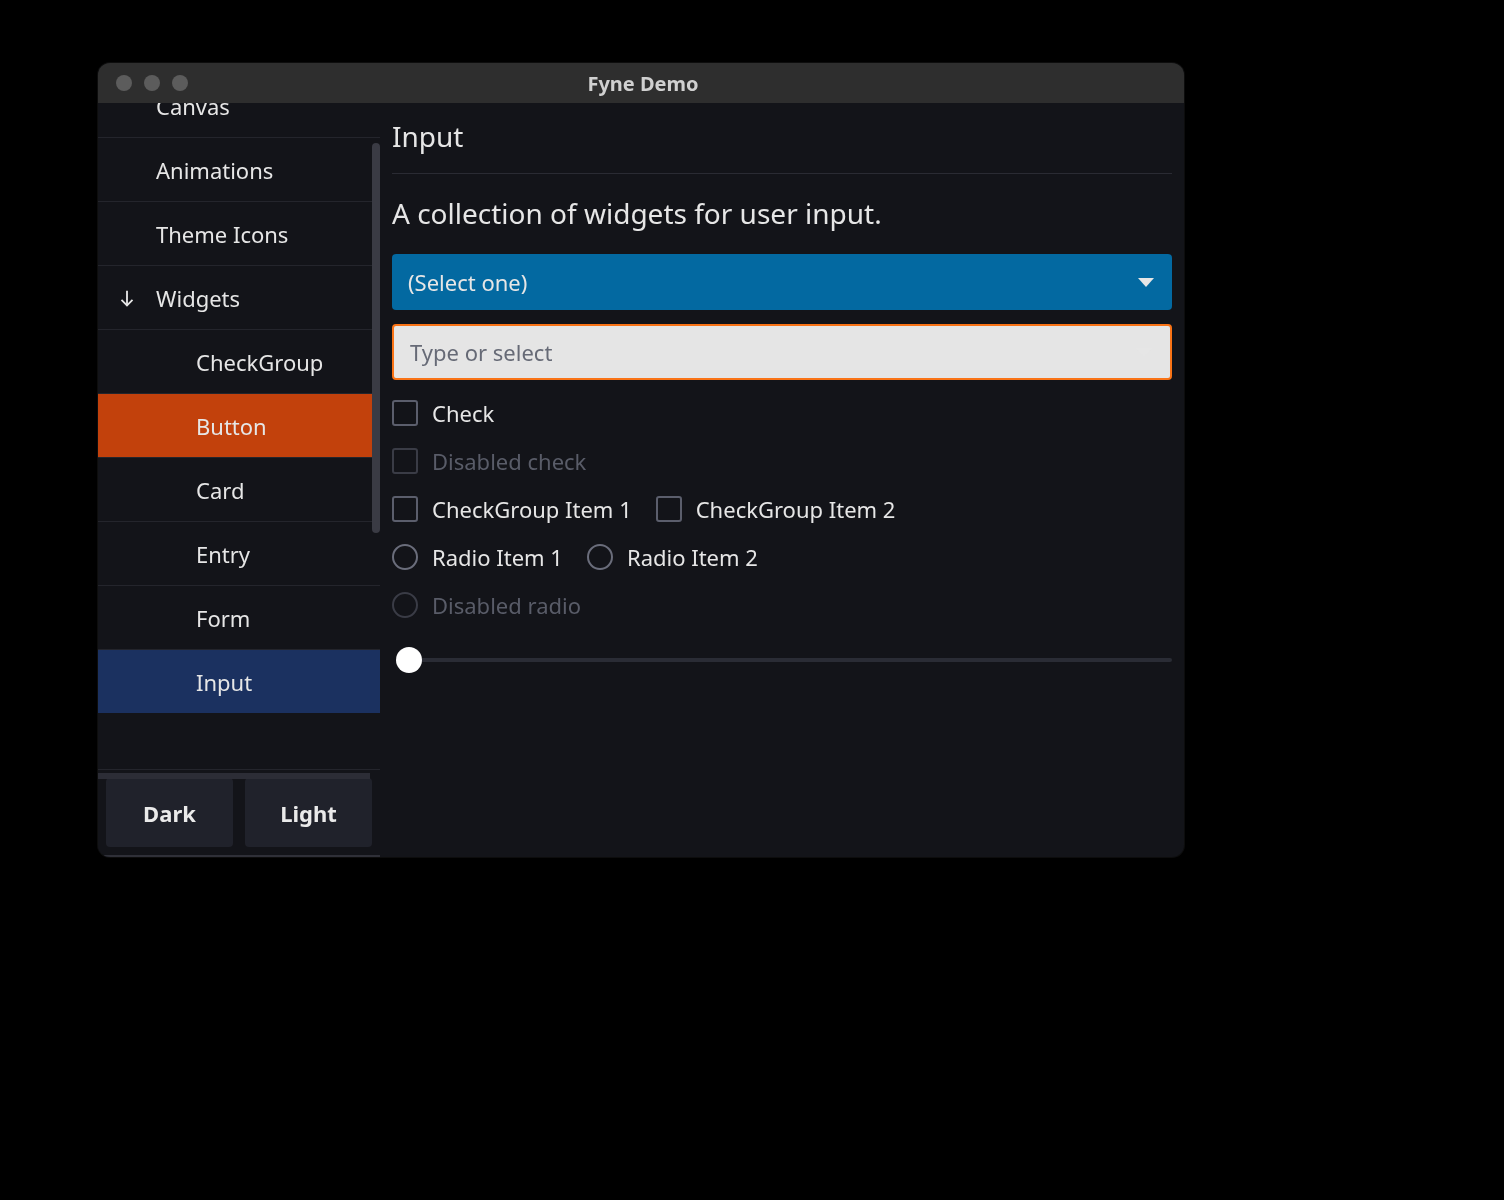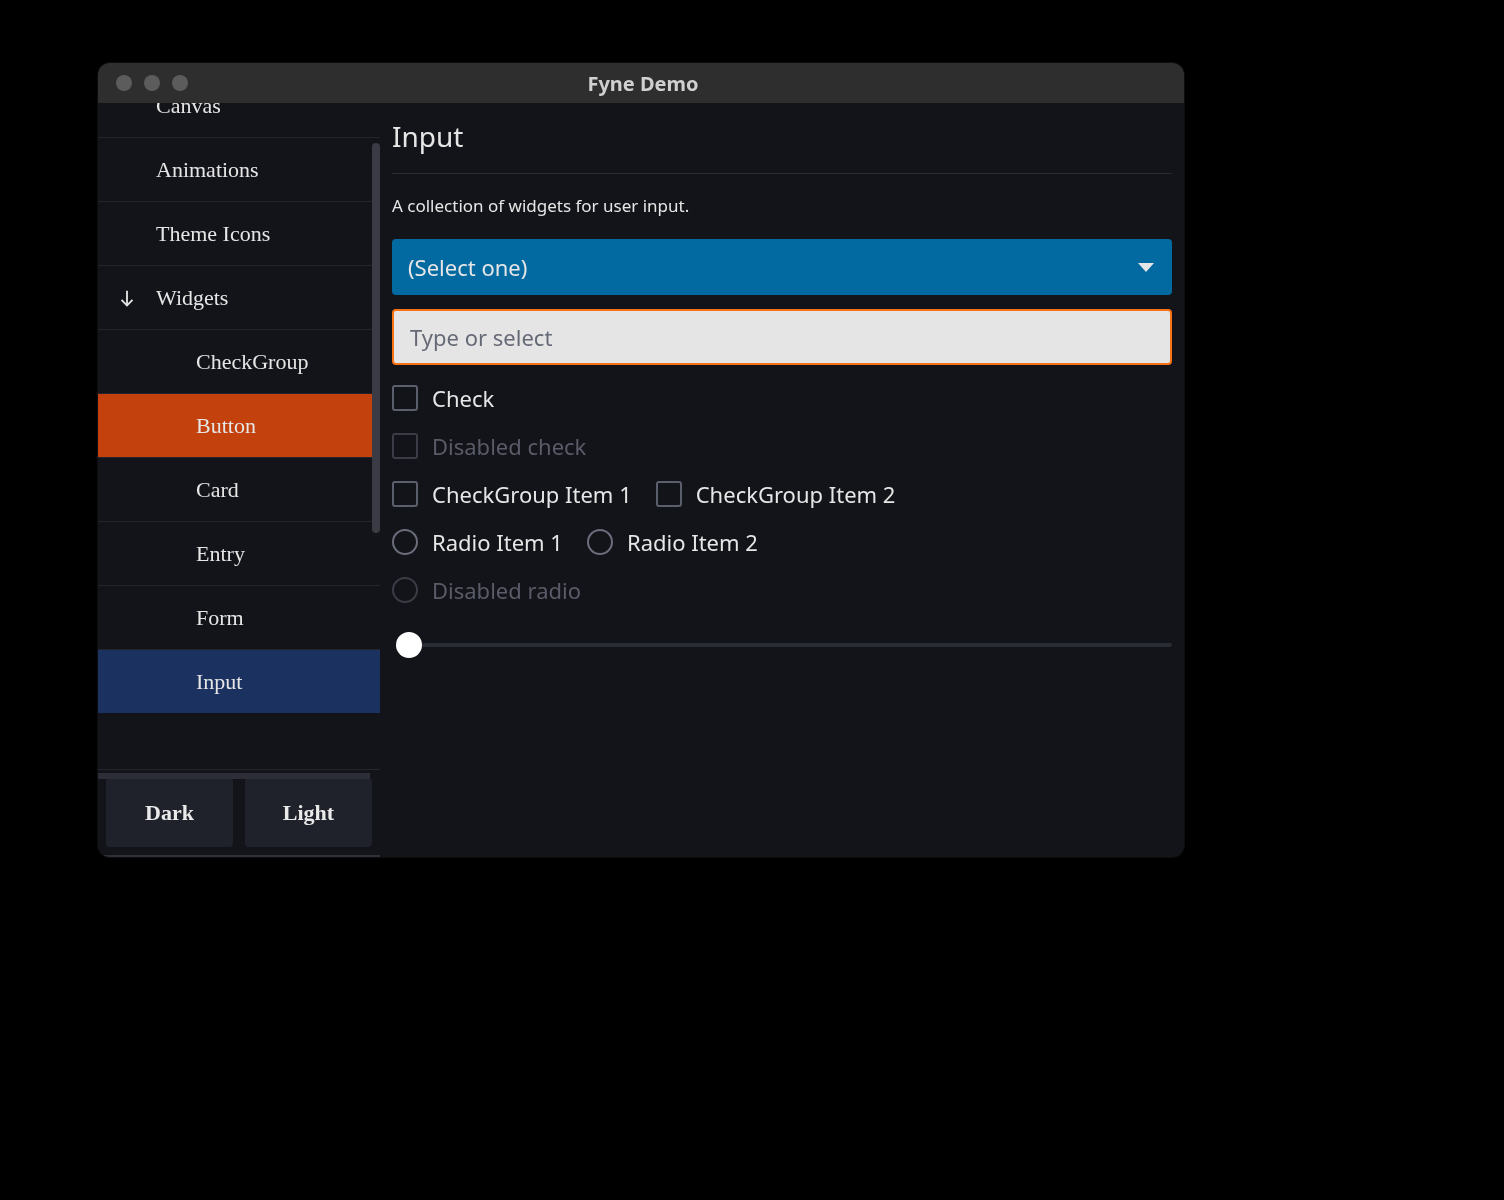--- a/index.html
+++ b/index.html
@@ -54,21 +54,20 @@
     flex: 1;
     display: flex;
     min-height: 0;
   }
   .sidebar {
     width: 282px;
     background: #131419;
     display: flex;
     flex-direction: column;
     position: relative;
-    font-family: Liberation Serif, serif;
   }
   .navlist {
     flex: 1;
     overflow: hidden;
     position: relative;
   }
   .navlist-inner {
     position: absolute;
     left: 0; right: 0;
     top: -30px;
@@ -130,21 +129,21 @@
     padding: 0 12px 12px 12px;
     color:#e6e6e6;
     overflow:hidden;
   }
   .main h1 {
     font-size:28px;
     font-weight:400;
     padding: 14px 0 18px 0;
   }
   .hr { height:1px;background:#2a2b33; margin-bottom:20px;}
-  .desc { font-size:17px; margin-bottom:22px; color:#e6e6e6;}
+  .desc { font-size:28px; margin-bottom:22px; color:#e6e6e6;}
   .select {
     height:56px;
     background:#0369a1;
     border-radius:4px;
     display:flex;align-items:center;
     padding:0 16px;
     margin-bottom:14px;
     cursor:pointer;
     position:relative;
     font-size:22px;

